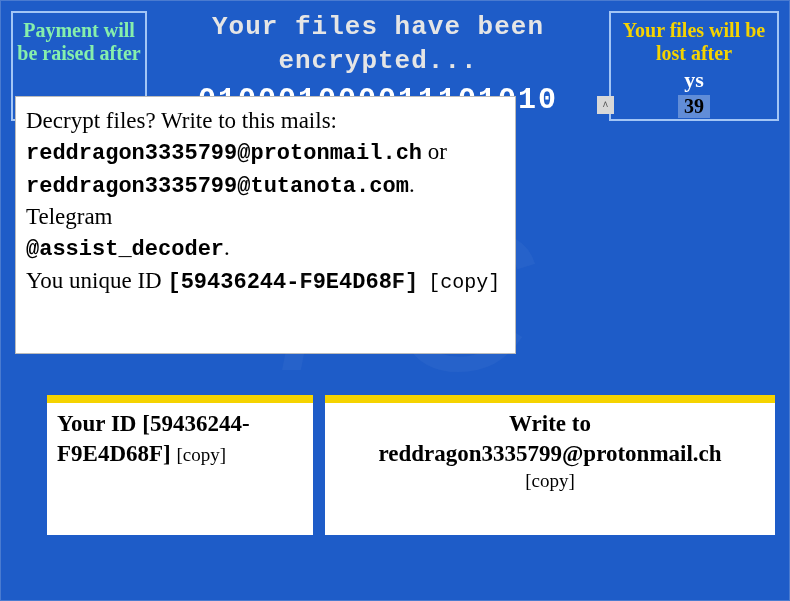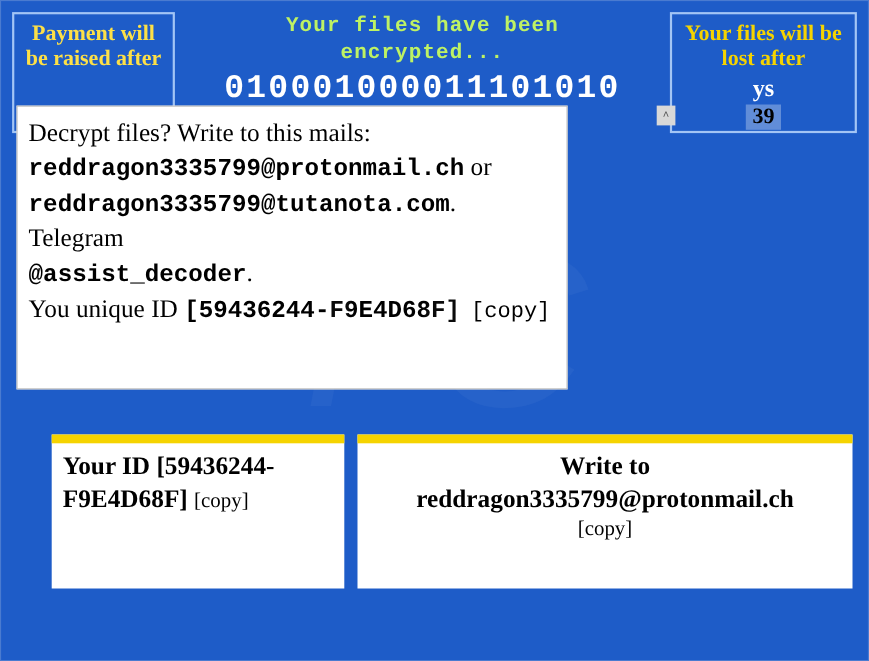--- a/index.html
+++ b/index.html
@@ -39,39 +39,39 @@
       position: relative;
       padding: 10px;
     }
     .top-row {
       display: flex;
       gap: 8px;
       position: relative;
       height: 110px;
     }
     .left-box {
-      width: 148px;
+      width: 136px;
       border: 2px solid #a3c5f5;
       padding: 6px 4px;
-      color: #fde047;
+      color: #86efac;
       font-weight: bold;
       font-size: 20px;
       text-align: center;
       font-family: "Times New Roman", serif;
     }
     .center-area {
       flex: 1;
       position: relative;
       text-align: center;
     }
     .headline {
-      color: #bef264;
-      font-family: "Courier New", monospace;
-      font-weight: bold;
-      font-size: 19px;
+      color: #e5e5e5;
+      font-family: "Courier New", monospace;
+      font-weight: bold;
+      font-size: 26px;
       letter-spacing: 1px;
       line-height: 1.3;
       white-space: pre;
     }
     .binary {
       color: #fff;
       font-family: "Courier New", monospace;
       font-weight: bold;
       font-size: 30px;
       letter-spacing: 2px;

